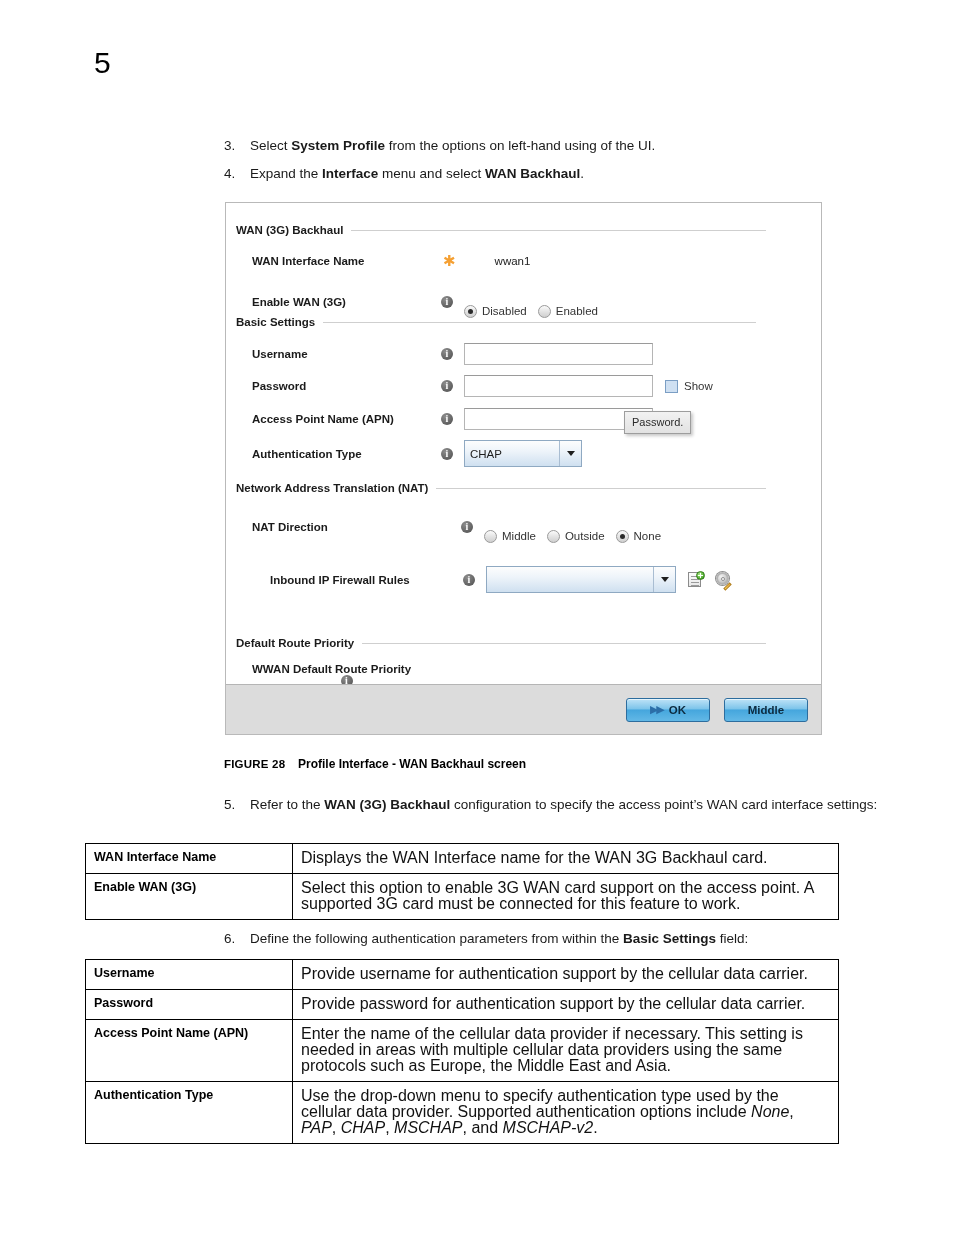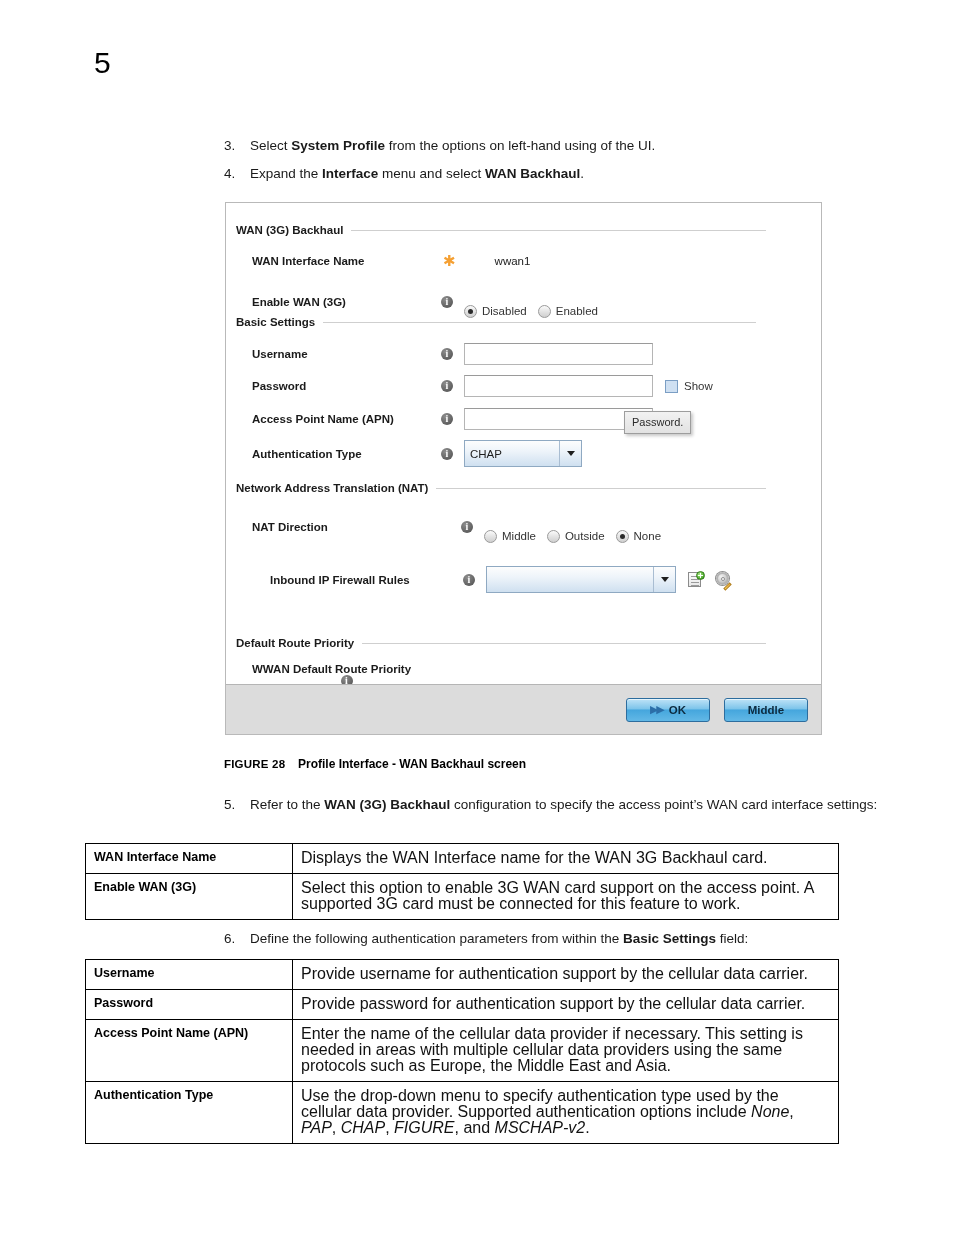--- a/index.html
+++ b/index.html
@@ -599,16 +599,16 @@
     <tr>
       <td class="k">Password</td>
       <td class="v">Provide password for authentication support by the cellular data carrier.</td>
     </tr>
     <tr>
       <td class="k">Access Point Name (APN)</td>
       <td class="v">Enter the name of the cellular data provider if necessary. This setting is needed in areas with multiple cellular data providers using the same protocols such as Europe, the Middle East and Asia.</td>
     </tr>
     <tr>
       <td class="k">Authentication Type</td>
-      <td class="v" id="auth-value-cell">Use the drop-down menu to specify authentication type used by the cellular data provider. Supported authentication options include <i>None</i>, <i>PAP</i>, <i>CHAP</i>, <i>FIGURE</i>, and <i>MSCHAP-v2</i>.</td>
+      <td class="v" id="auth-value-cell">Use the drop-down menu to specify authentication type used by the cellular data provider. Supported authentication options include <i>None</i>, <i>PAP</i>, <i>CHAP</i>, <i>MSCHAP</i>, and <i>MSCHAP-v2</i>.</td>
     </tr>
   </tbody>
 </table>
 
 </body></html>

